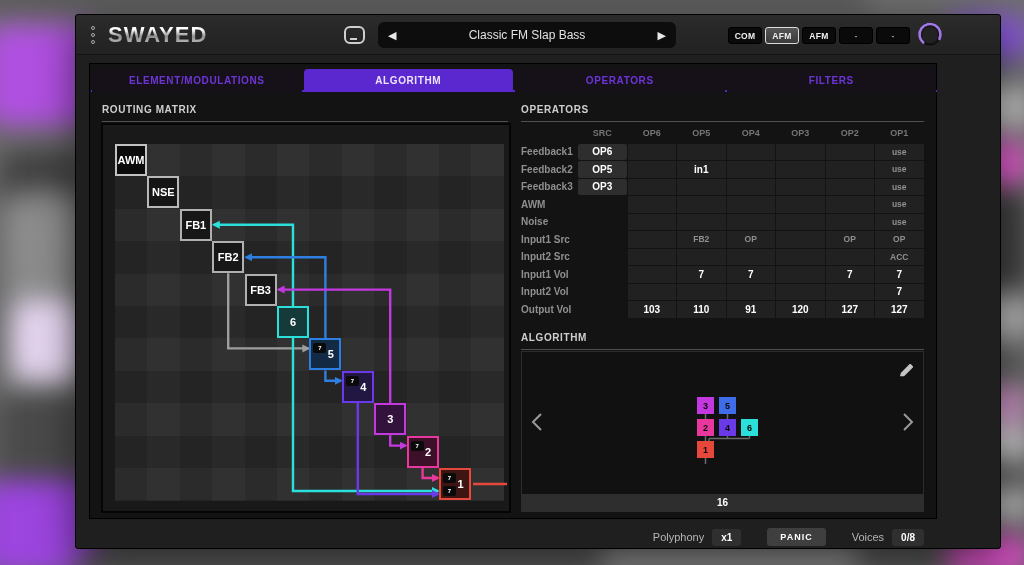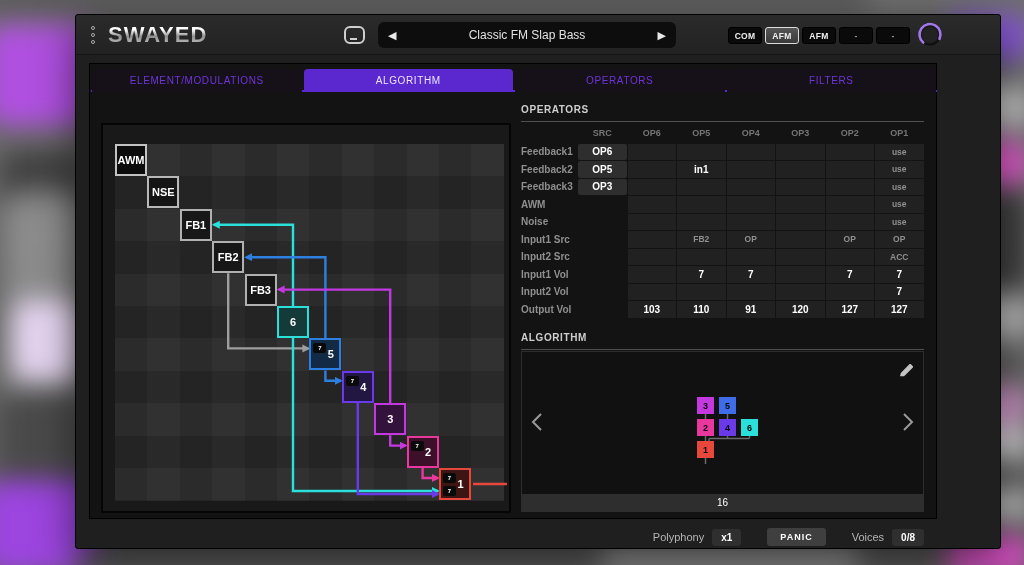--- a/index.html
+++ b/index.html
@@ -43,21 +43,21 @@
   .knob { position:absolute; left:840px; top:5px; cursor:pointer; }
 
   
   .panel { position:absolute; left:13px; top:48px; width:848px; height:456px;
            background:#131313; border:1px solid #000; }
 
   
   .tabbar { position:absolute; left:1px; top:5px; width:846px; height:23px; display:flex;
             border-bottom:2px solid #5b28cf; }
   .tab { flex:1; height:23px; display:flex; align-items:center; justify-content:center;
-         background:#161019; color:#6e35d6; font-size:10px; font-weight:normal; letter-spacing:.6px;
+         background:#161019; color:#6e35d6; font-size:10px; font-weight:bold; letter-spacing:.6px;
          border-radius:4px 4px 0 0; margin:0 1px; cursor:pointer; }
   .tab.active { background:#5b28cf; color:#ece4ff; }
 
   .section-title { position:absolute; font-size:10px; font-weight:bold; color:#cfcfcf;
                    letter-spacing:.6px; padding-bottom:6px; border-bottom:1px solid #4f4f4f; }
 
   
   .matrix-panel { position:absolute; left:11px; top:59px; width:410px; height:390px;
                   background:#191919; border:2px solid #050505; }
   .matrix-grid { position:absolute; left:12px; top:19px; width:389px; height:357px;
@@ -88,21 +88,21 @@
                     cursor:pointer; }
   .ops-table .nosrc { background:transparent; }
 
   
   .algo-panel { position:absolute; left:431px; top:287px; width:403px; height:161px;
                 background:#111; border:1px solid #2d2d2d; }
   .algo-canvas { position:absolute; inset:0; }
   .opbox { position:absolute; width:17px; height:17px; display:flex; align-items:center;
            justify-content:center; color:#0a0a0a; font-size:9px; font-weight:bold; cursor:pointer; }
   .algo-num { position:absolute; left:0; bottom:0; width:100%; height:17px; background:#2e2e2e;
-              color:#fff; font-size:10px; font-weight:normal; display:flex; align-items:center;
+              color:#fff; font-size:10px; font-weight:bold; display:flex; align-items:center;
               justify-content:center; }
   .chev { position:absolute; top:60px; cursor:pointer; }
   .pencil { position:absolute; right:8px; top:8px; cursor:pointer; }
 
   
   .statusbar { position:absolute; left:0; top:511px; width:874px; height:22px; display:flex;
                justify-content:flex-end; align-items:center; padding-right:26px; }
   .statusbar .slabel { color:#b5b5b5; font-size:11px; }
   .chip { background:#2f2f2f; border-radius:3px; color:#fff; font-weight:bold; font-size:10px;
           padding:3px 9px; margin-left:8px; cursor:pointer; }
@@ -169,20 +169,21 @@
   </div>
 
   <div class="panel">
     <div class="tabbar">
         <div class="tab">ELEMENT/MODULATIONS</div>
         <div class="tab active">ALGORITHM</div>
         <div class="tab">OPERATORS</div>
         <div class="tab">FILTERS</div>
       </div>
 
+    <div class="section-title" style="left:12px; top:40px; width:406px;">ROUTING MATRIX</div>
     <div class="matrix-panel">
       <div class="matrix-grid"></div>
       <svg class="matrix-lines" width="410" height="390" viewBox="0 0 410 390">
           <defs>
             <marker id="arr0" markerWidth="9" markerHeight="9" refX="6" refY="4" orient="auto" markerUnits="userSpaceOnUse">
               <path d="M0,0 L8,4 L0,8 Z" fill="#2be0da"></path>
             </marker>
             <marker id="arr1" markerWidth="9" markerHeight="9" refX="6" refY="4" orient="auto" markerUnits="userSpaceOnUse">
               <path d="M0,0 L8,4 L0,8 Z" fill="#2e7fe2"></path>
             </marker>

